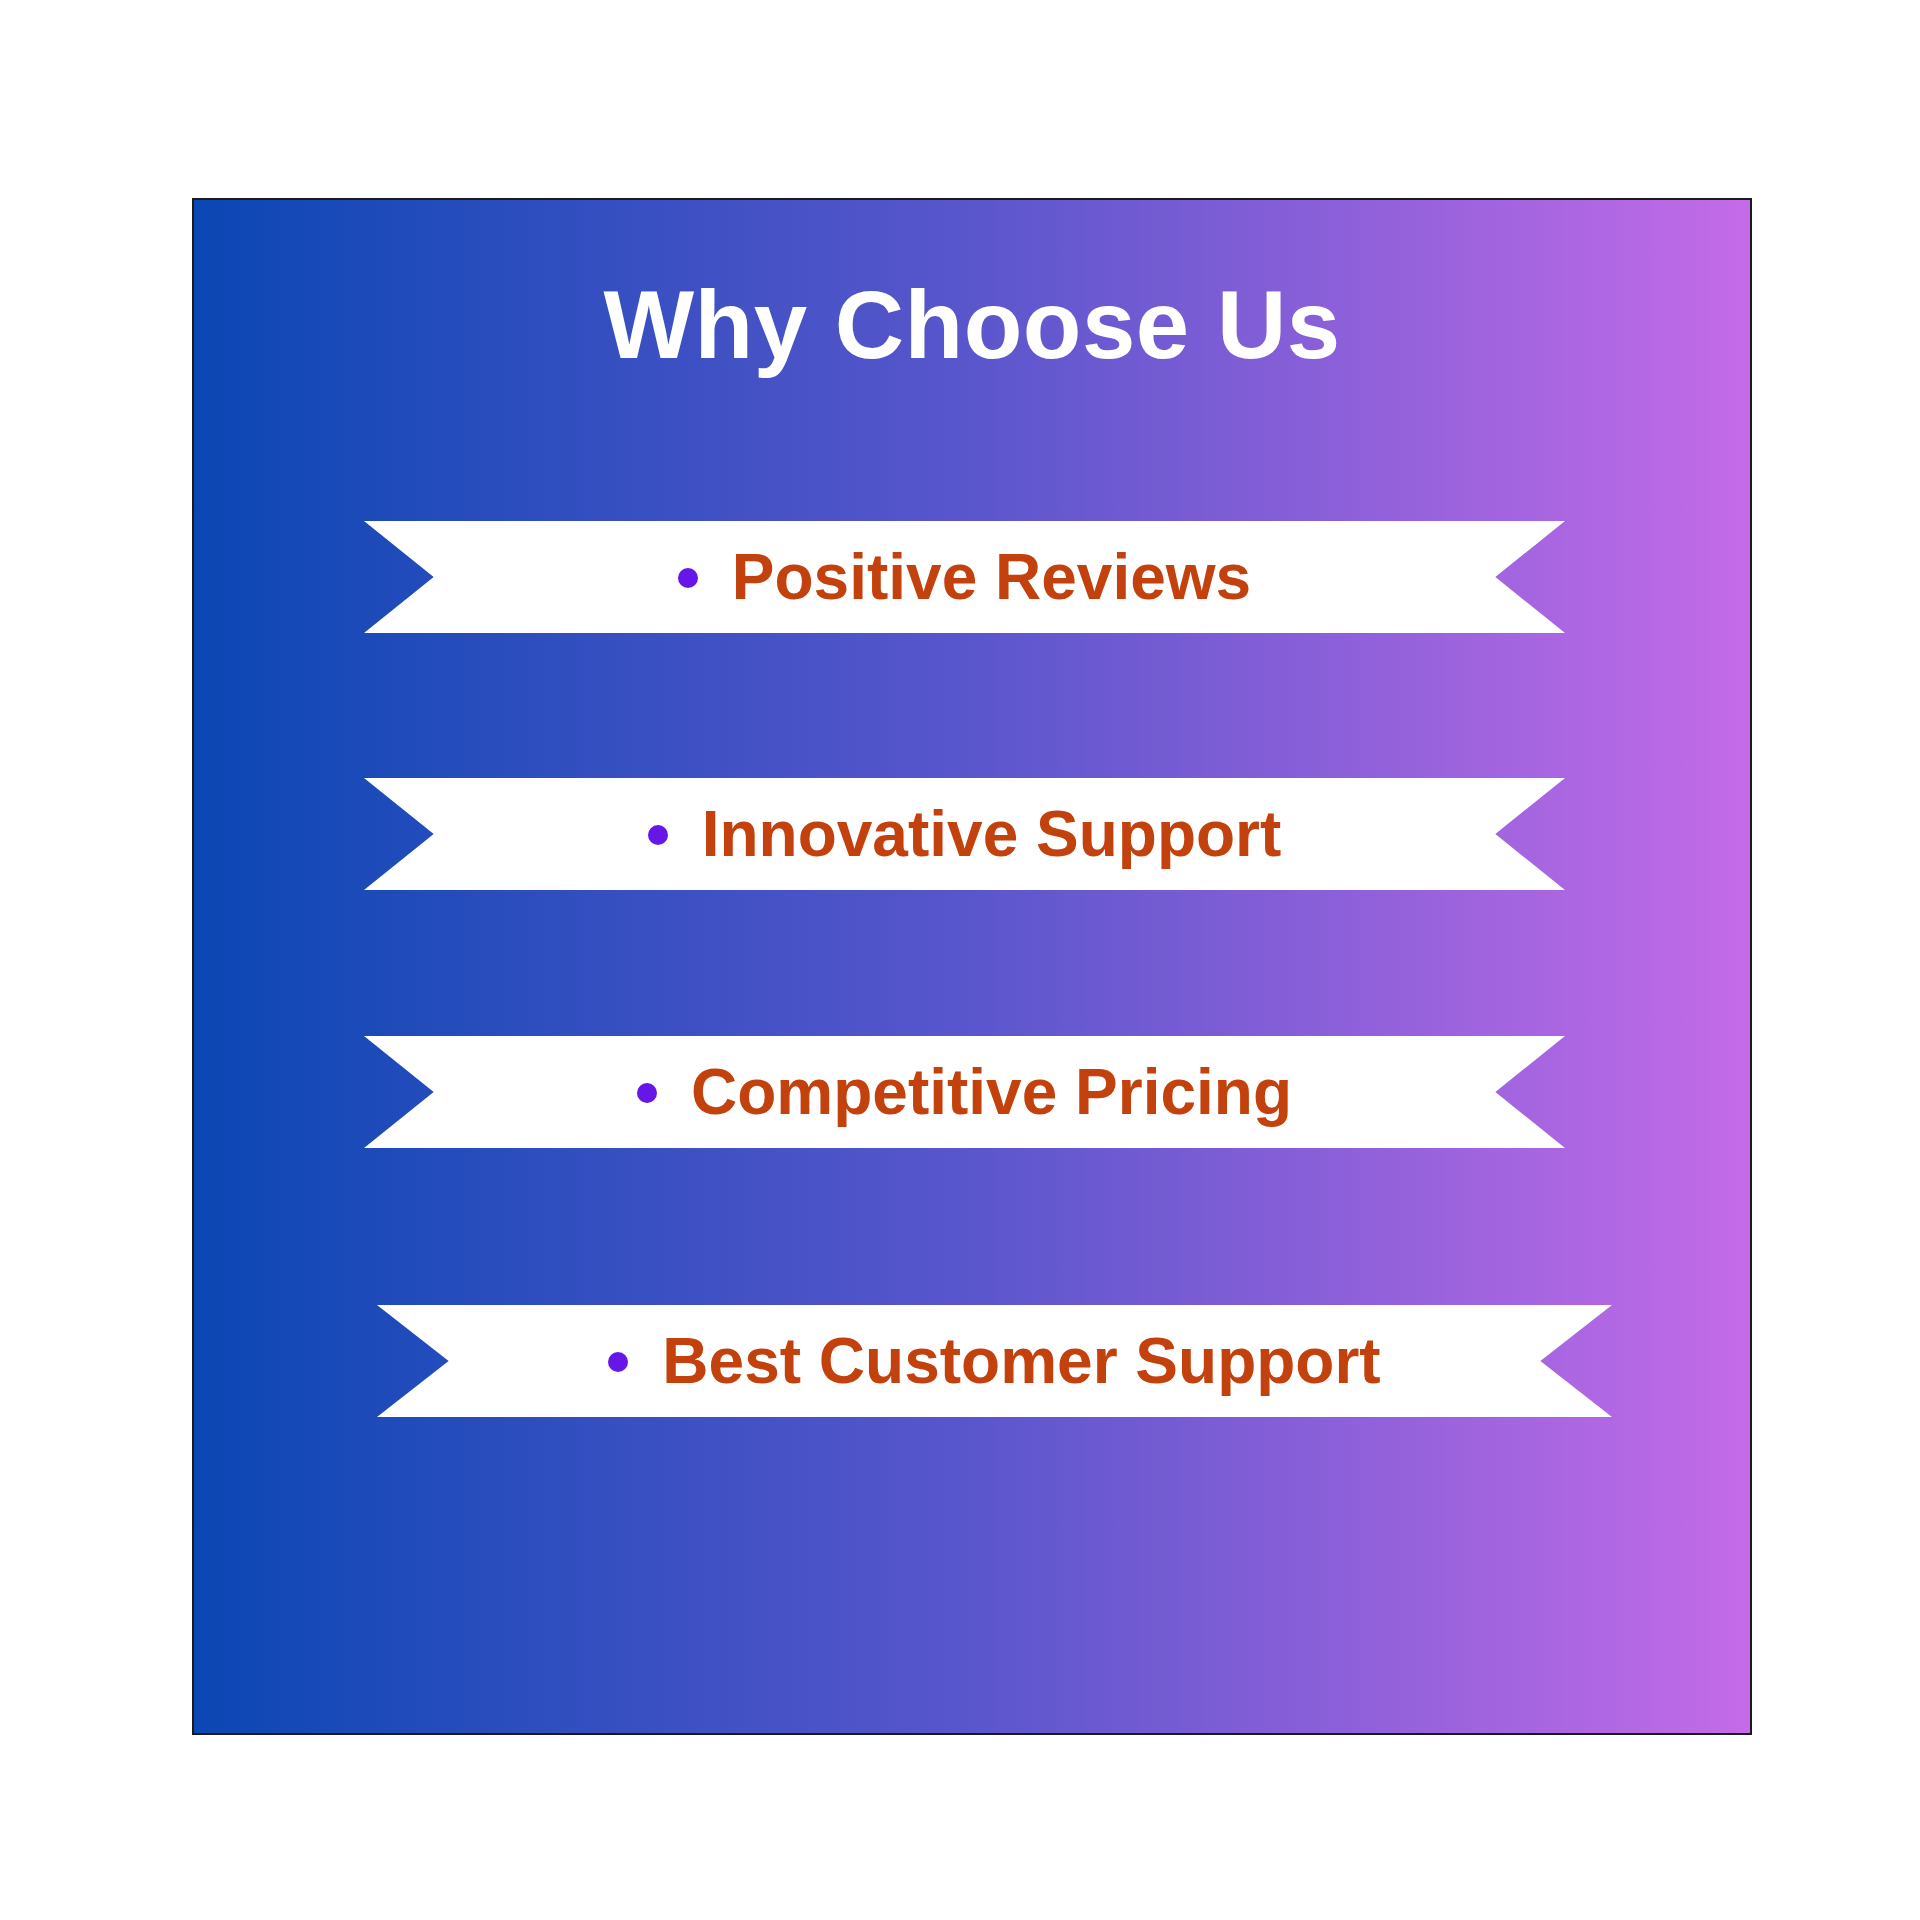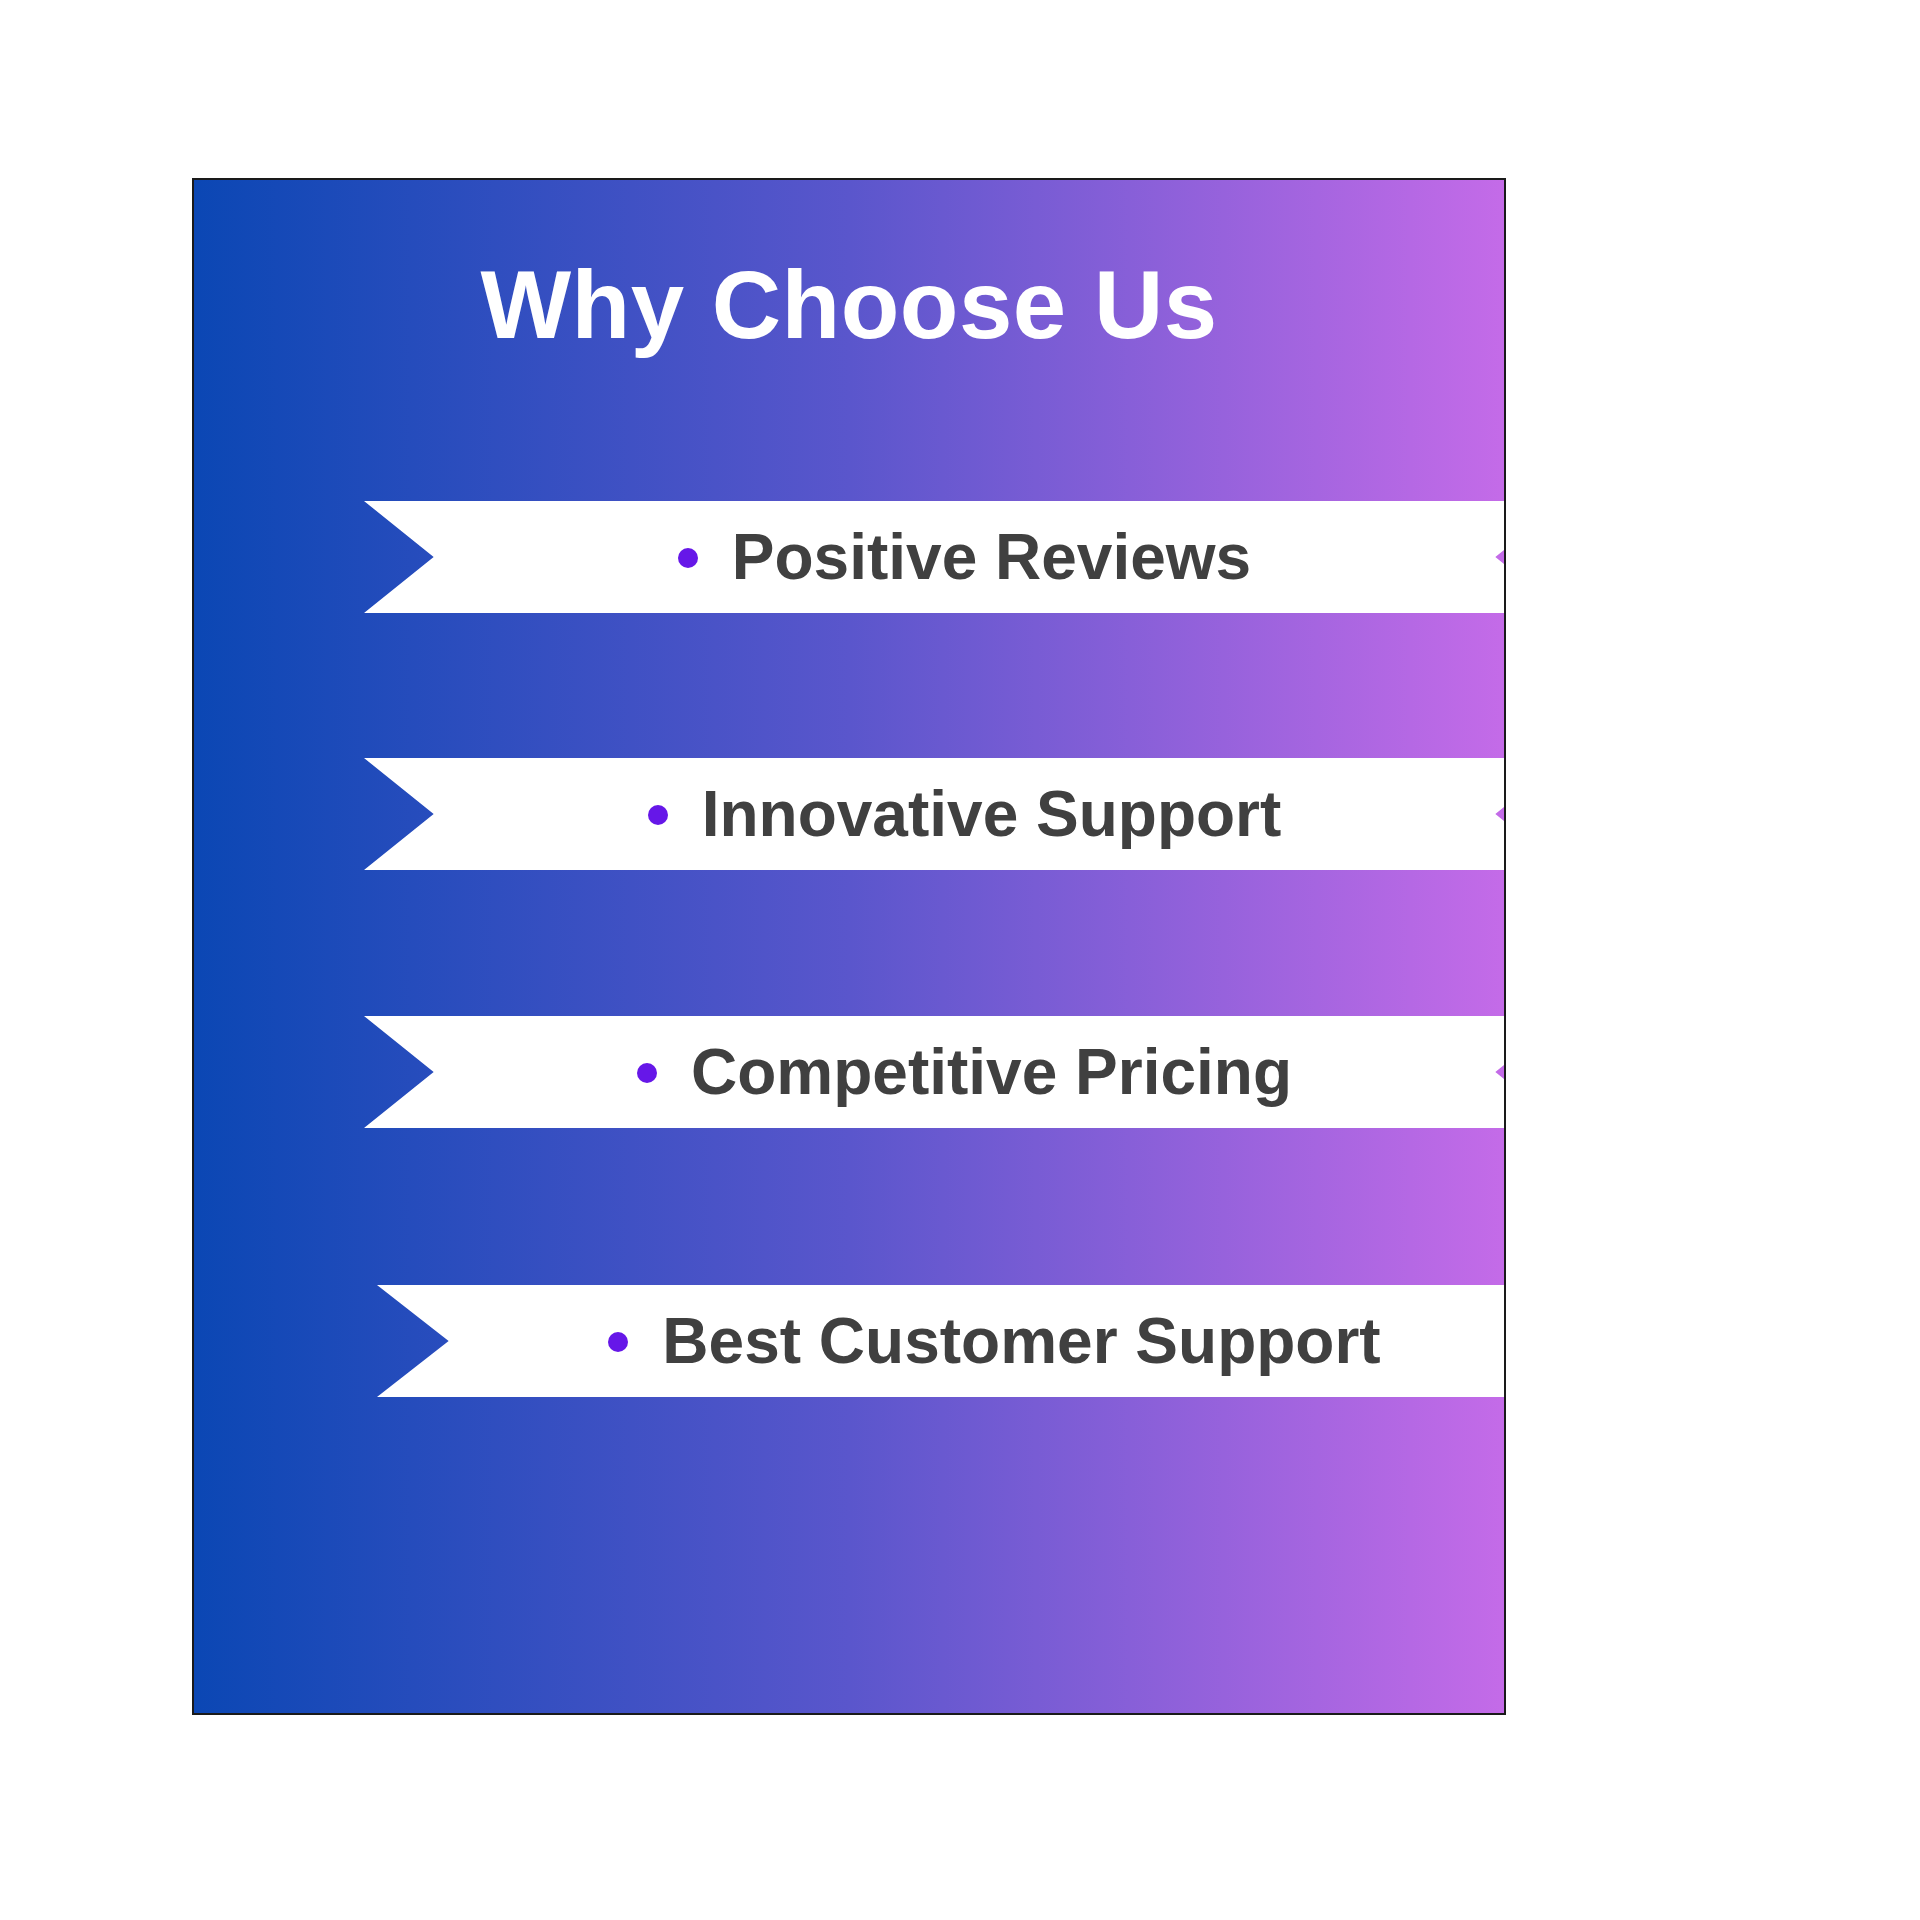--- a/index.html
+++ b/index.html
@@ -19,22 +19,22 @@
     position: relative;
     width: 1920px;
     height: 1920px;
     background: #ffffff;
   }
 
   
   #panel {
     position: absolute;
     left: 192px;
-    top: 178px;
-    width: 1314px;
+    top: 198px;
+    width: 1560px;
     height: 1537px;
     box-sizing: border-box;
     border: 2px solid #1a1a1a;
     background: linear-gradient(90deg, #0b47b4 0%, #5a56cc 50%, #c46be8 100%);
     overflow: hidden;
   }
 
   
   #title {
     position: absolute;
@@ -76,21 +76,21 @@
         100% 100%,
         0% 100%,
         5.8% 50%);
   }
 
   .ribbon-inner {
     display: flex;
     align-items: center;
     justify-content: center;
     white-space: nowrap;
-    color: #404040;
+    color: #c2410c;
     font-family: "Liberation Sans", sans-serif;
     font-weight: bold;
     font-size: 64px;
     line-height: 1;
   }
 
   .bullet-dot {
     display: inline-block;
     width: 20px;
     height: 20px;

